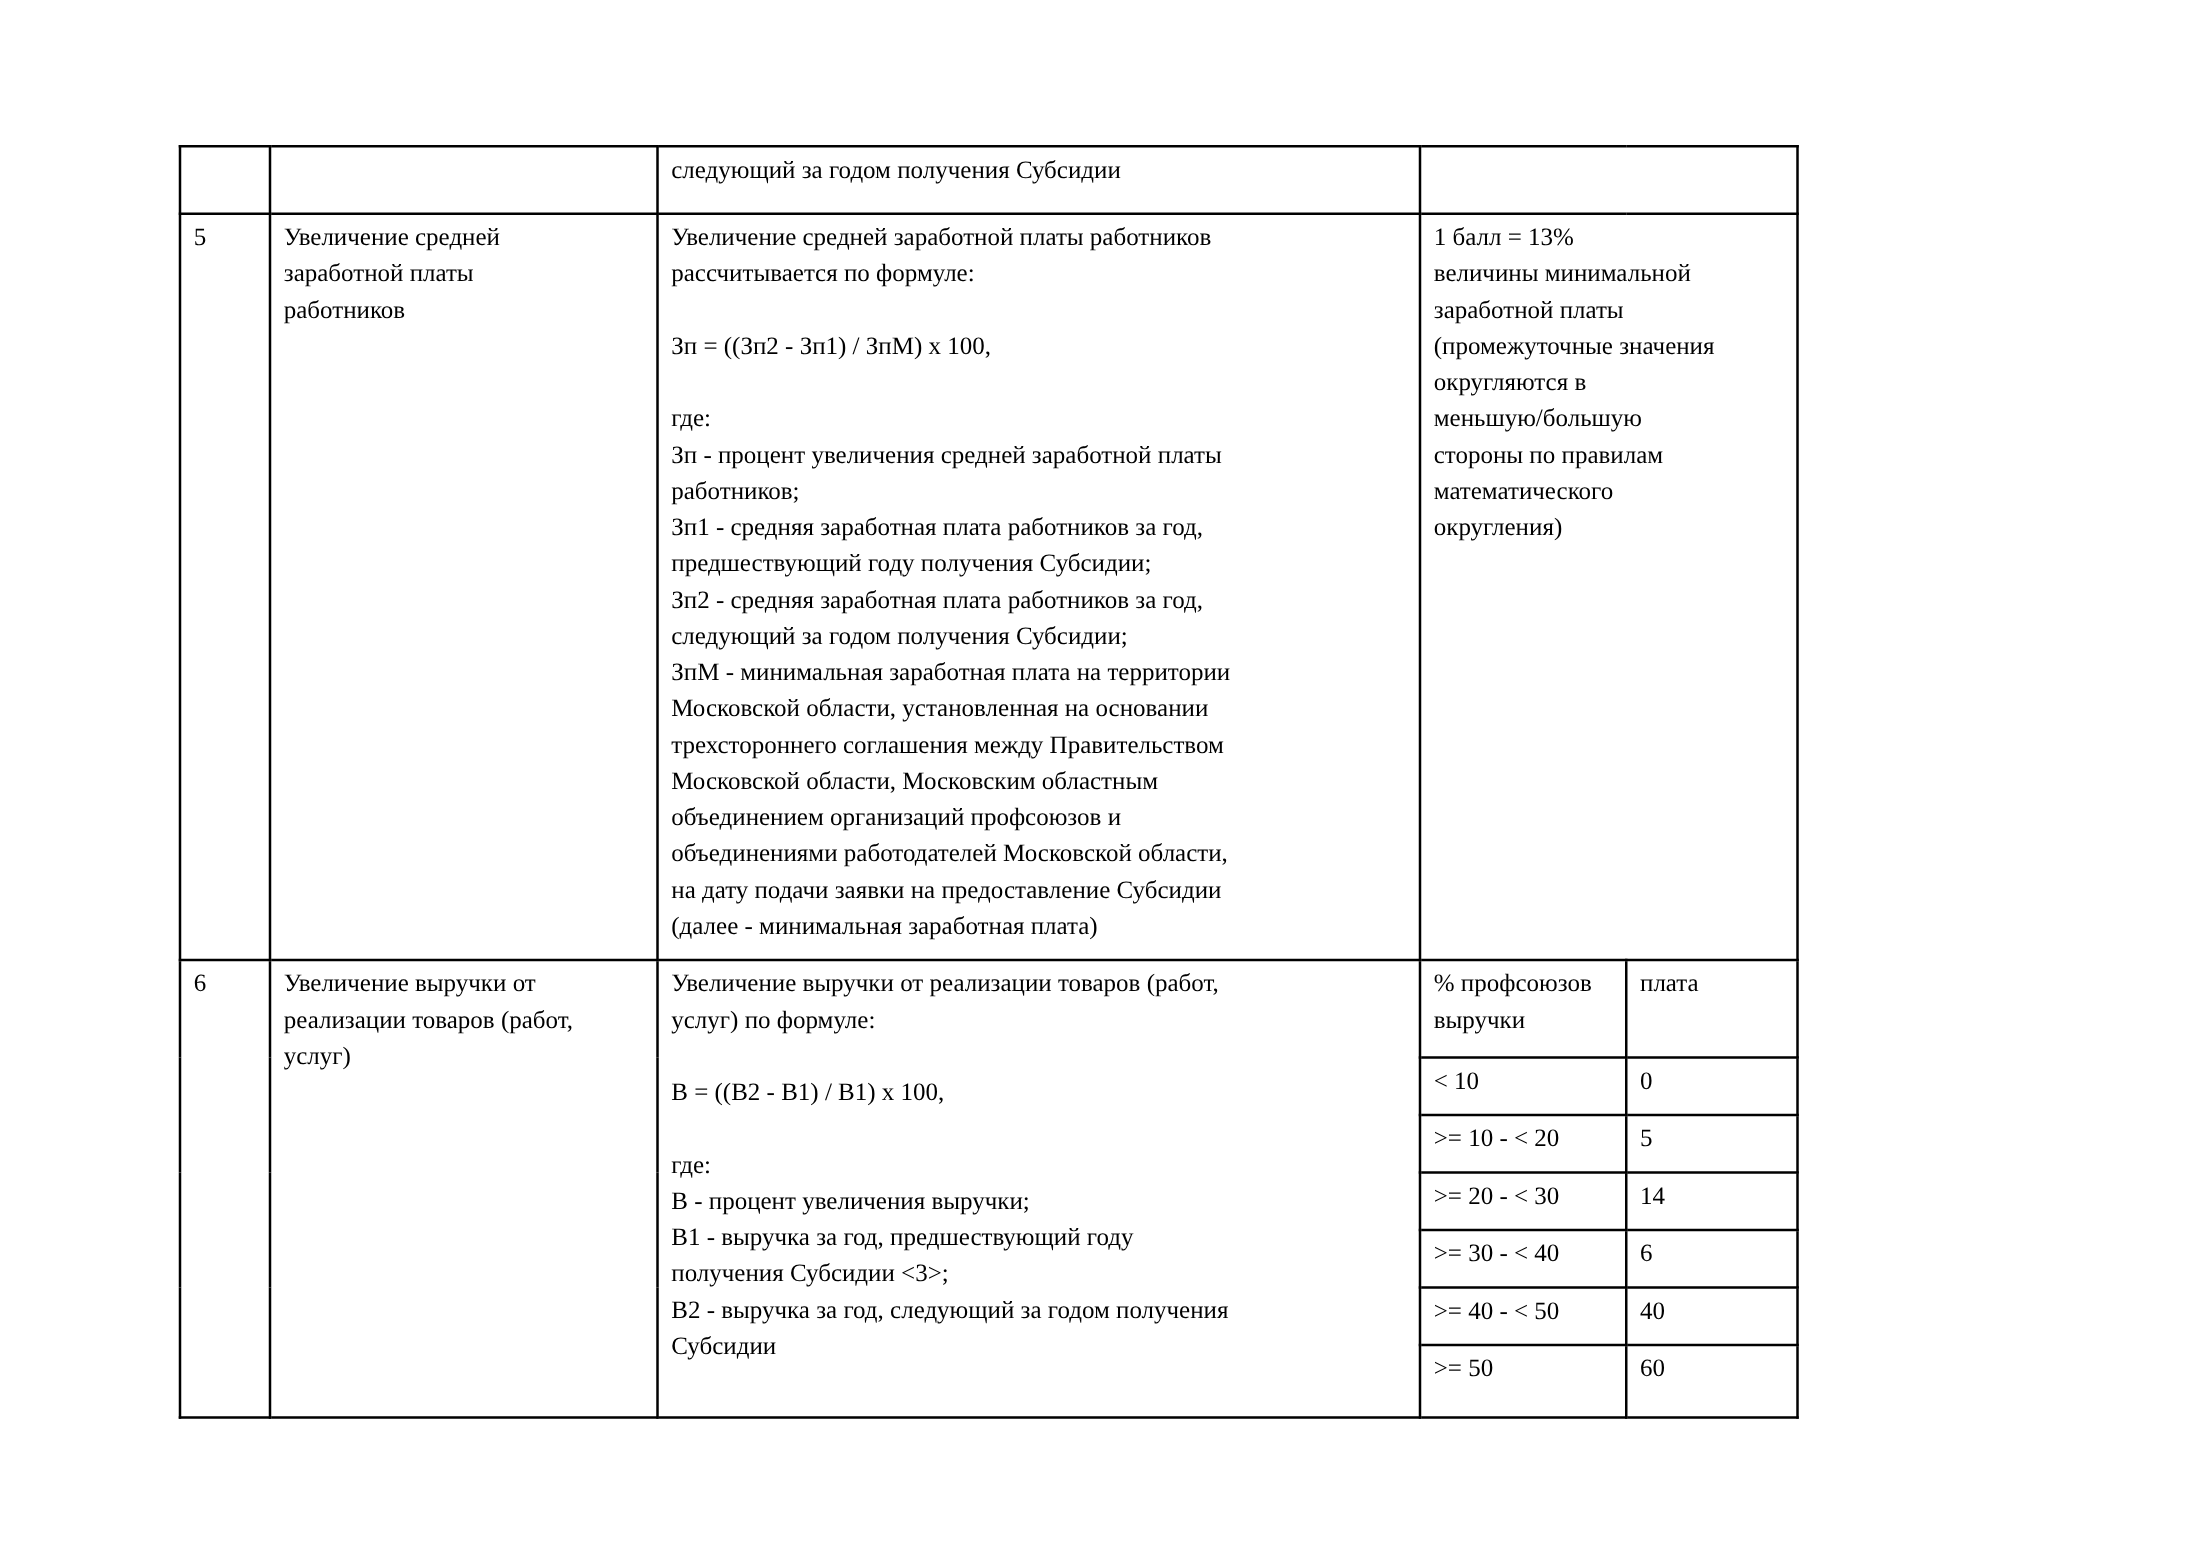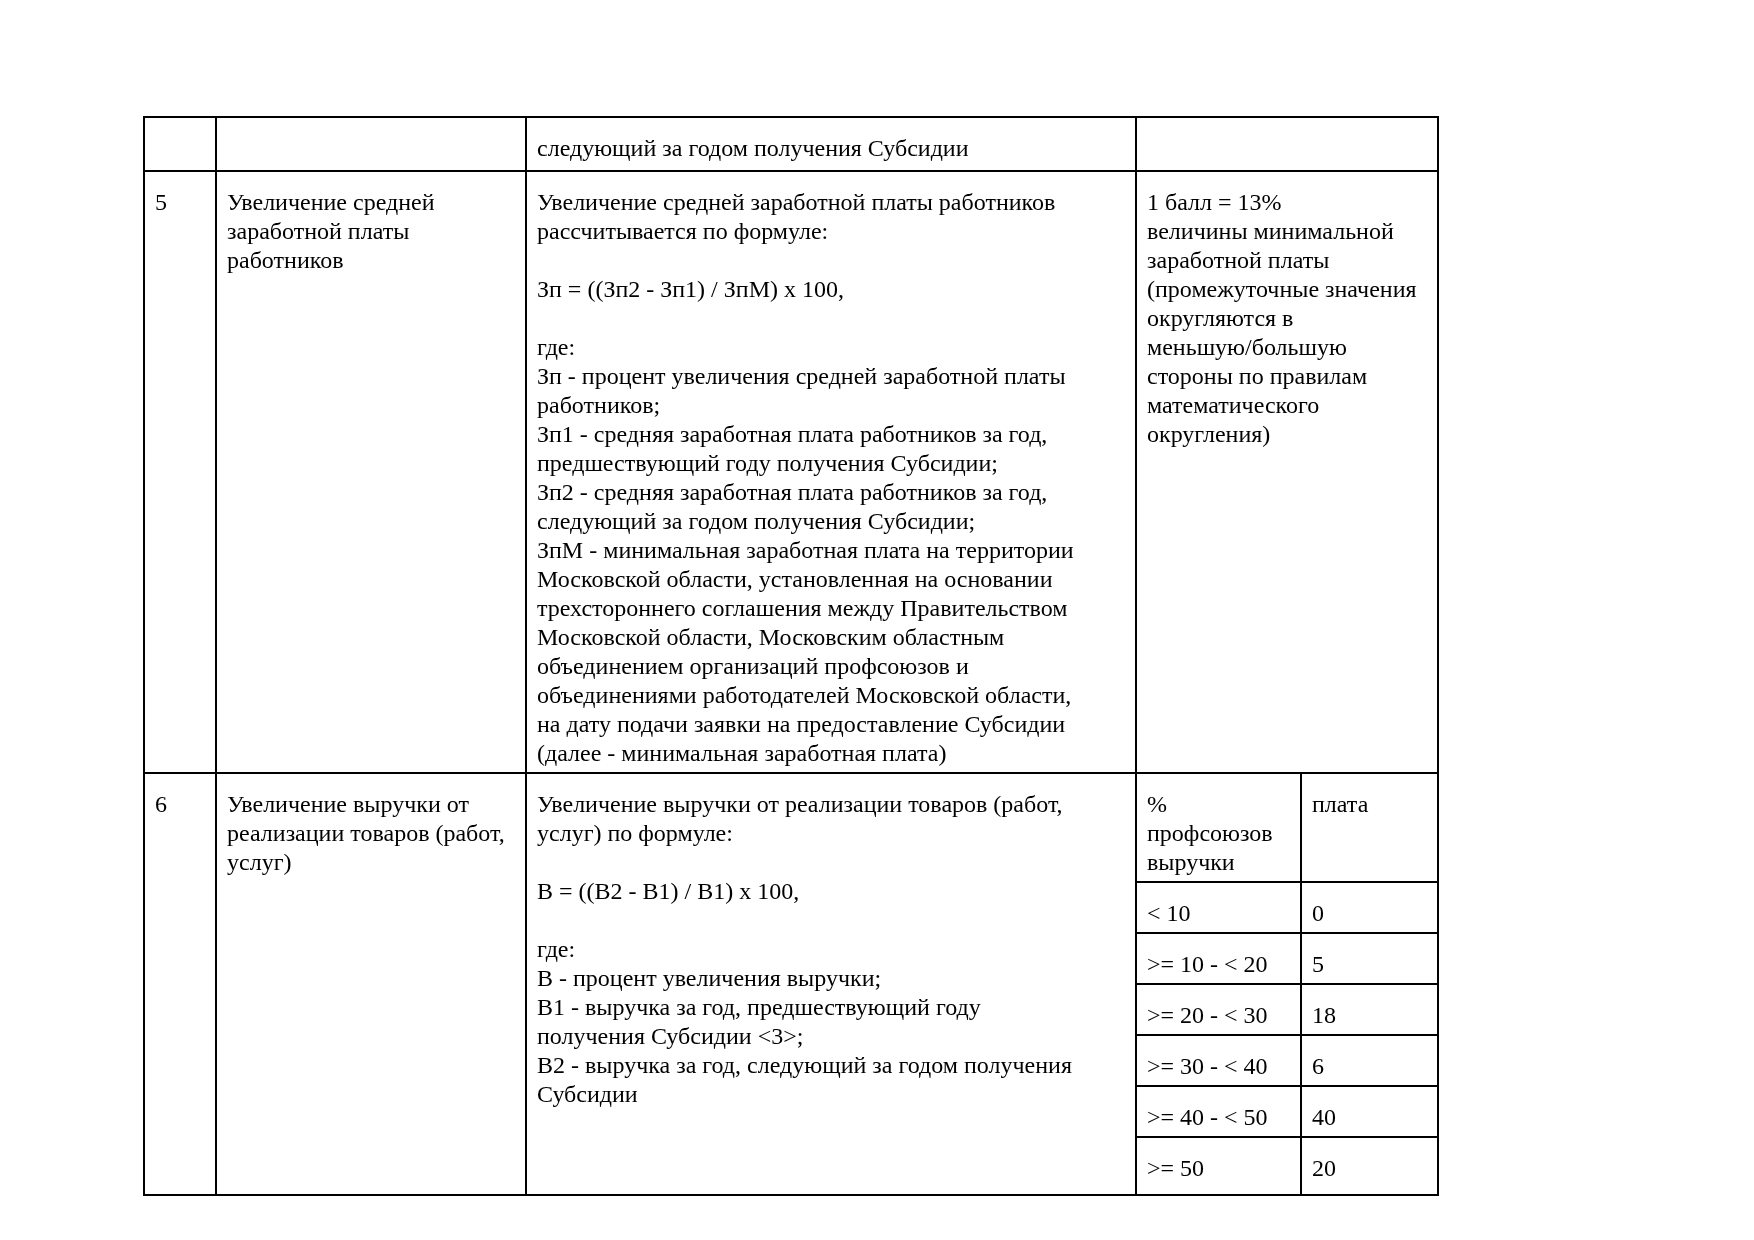--- a/index.html
+++ b/index.html
@@ -24,22 +24,22 @@
     top: 116px;
   }
   table.doc-table {
     border-collapse: collapse;
     table-layout: fixed;
     width: 1294px;
   }
   table.doc-table td {
     border: 2px solid #000000;
     vertical-align: top;
-    padding: 16px 8px 4px 10px;
-    font-size: 24px;
+    padding: 4px 8px 4px 10px;
+    font-size: 20px;
     line-height: 29px;
     white-space: pre-line;
     overflow: hidden;
   }
   td.num-cell {
     padding-left: 10px;
   }
   td.cont-cell {
     vertical-align: middle;
   }
@@ -134,30 +134,30 @@
       <tr class="sub-row">
         <td class="sub-val-cell">&lt; 10</td>
         <td class="sub-val-cell">0</td>
       </tr>
       <tr class="sub-row">
         <td class="sub-val-cell">&gt;= 10 - &lt; 20</td>
         <td class="sub-val-cell">5</td>
       </tr>
       <tr class="sub-row">
         <td class="sub-val-cell">&gt;= 20 - &lt; 30</td>
-        <td class="sub-val-cell">18</td>
+        <td class="sub-val-cell">14</td>
       </tr>
       <tr class="sub-row">
         <td class="sub-val-cell">&gt;= 30 - &lt; 40</td>
         <td class="sub-val-cell">6</td>
       </tr>
       <tr class="sub-row">
         <td class="sub-val-cell">&gt;= 40 - &lt; 50</td>
         <td class="sub-val-cell">40</td>
       </tr>
       <tr class="sub-row-last">
         <td class="sub-val-cell">&gt;= 50</td>
-        <td class="sub-val-cell">20</td>
+        <td class="sub-val-cell">60</td>
       </tr>
     </tbody>
       </table>
   </div>
 </div>
 
 </body></html>

